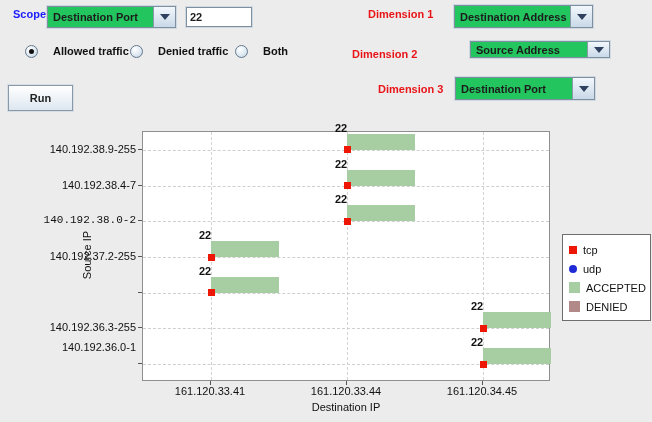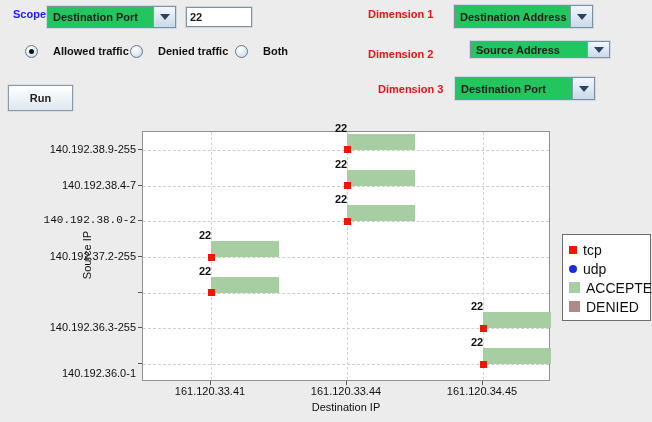--- a/index.html
+++ b/index.html
@@ -84,21 +84,21 @@
   .axis-title-y {
     position:absolute; left:57px; top:249px; width:60px; text-align:center;
     transform:rotate(-90deg); transform-origin:center; font-size:11px; color:#111; white-space:nowrap;
   }
 
   .legend {
     position:absolute; left:562px; top:234px; width:89px;
     background:#fff; border:1px solid #6e6e6e; padding:5px 6px 4px 6px;
   }
   .legend-row { display:flex; align-items:center; gap:6px; height:19px; }
-  .legend-label { font-size:14px; color:#111; white-space:nowrap; }
+  .legend-label { font-size:11px; color:#111; white-space:nowrap; }
   .sw-square { width:8px; height:8px; flex:0 0 auto; }
   .sw-circle { width:8px; height:8px; border-radius:50%; flex:0 0 auto; }
   .sw-rect { width:11px; height:11px; flex:0 0 auto; }
 </style>
 </head>
 <body>
 
 <span class="abs ctl-label scope-label" style="left:13px; top:8px;">Scope</span>
 
 <div class="combo" style="left:47px; top:6px; width:129px; height:22px;">
@@ -121,21 +121,21 @@
 </div>
 <div class="radio-item" style="left:130px; top:44px;">
   <span class="radio-circle"></span>
   <span class="radio-label">Denied traffic</span>
 </div>
 <div class="radio-item" style="left:235px; top:44px;">
   <span class="radio-circle"></span>
   <span class="radio-label">Both</span>
 </div>
 
-<span class="abs ctl-label dim-label" style="left:368px; top:48px;">Dimension 2</span>
+<span class="abs ctl-label dim-label" style="left:352px; top:48px;">Dimension 2</span>
 
 <div class="combo" style="left:470px; top:41px; width:140px; height:17px;">
   <span class="combo-text">Source Address</span>
   <span class="combo-arrow"></span>
 </div>
 
 <button class="run-btn">Run</button>
 
 <span class="abs ctl-label dim-label" style="left:378px; top:83px;">Dimension 3</span>
 
@@ -203,20 +203,20 @@
     <div class="tickmark-y" style="top: 185px;"></div>
     <div class="ytick-label" style="top: 179px;">140.192.38.4-7</div>
     <div class="tickmark-y" style="top: 220px;"></div>
     <div class="ytick-label" style="top: 214px; font-family: Liberation Mono, monospace;">140.192.38.0-2</div>
     <div class="tickmark-y" style="top: 256px;"></div>
     <div class="ytick-label" style="top: 250px;">140.192.37.2-255</div>
     <div class="tickmark-y" style="top: 292px;"></div>
     <div class="tickmark-y" style="top: 327px;"></div>
     <div class="ytick-label" style="top: 321px;">140.192.36.3-255</div>
     <div class="tickmark-y" style="top: 363px;"></div>
-    <div class="ytick-label" style="top: 367px;">140.192.36.0-1</div>
+    <div class="ytick-label" style="top: 341px;">140.192.36.0-1</div>
     <div class="tickmark-x" style="left: 210px;"></div>
     <div class="xtick-label" style="left: 160px; top: 385px;">161.120.33.41</div>
     <div class="tickmark-x" style="left: 346px;"></div>
     <div class="xtick-label" style="left: 296px; top: 385px;">161.120.33.44</div>
     <div class="tickmark-x" style="left: 482px;"></div>
     <div class="xtick-label" style="left: 432px; top: 385px;">161.120.34.45</div>
   </div>
 
 </body></html>

